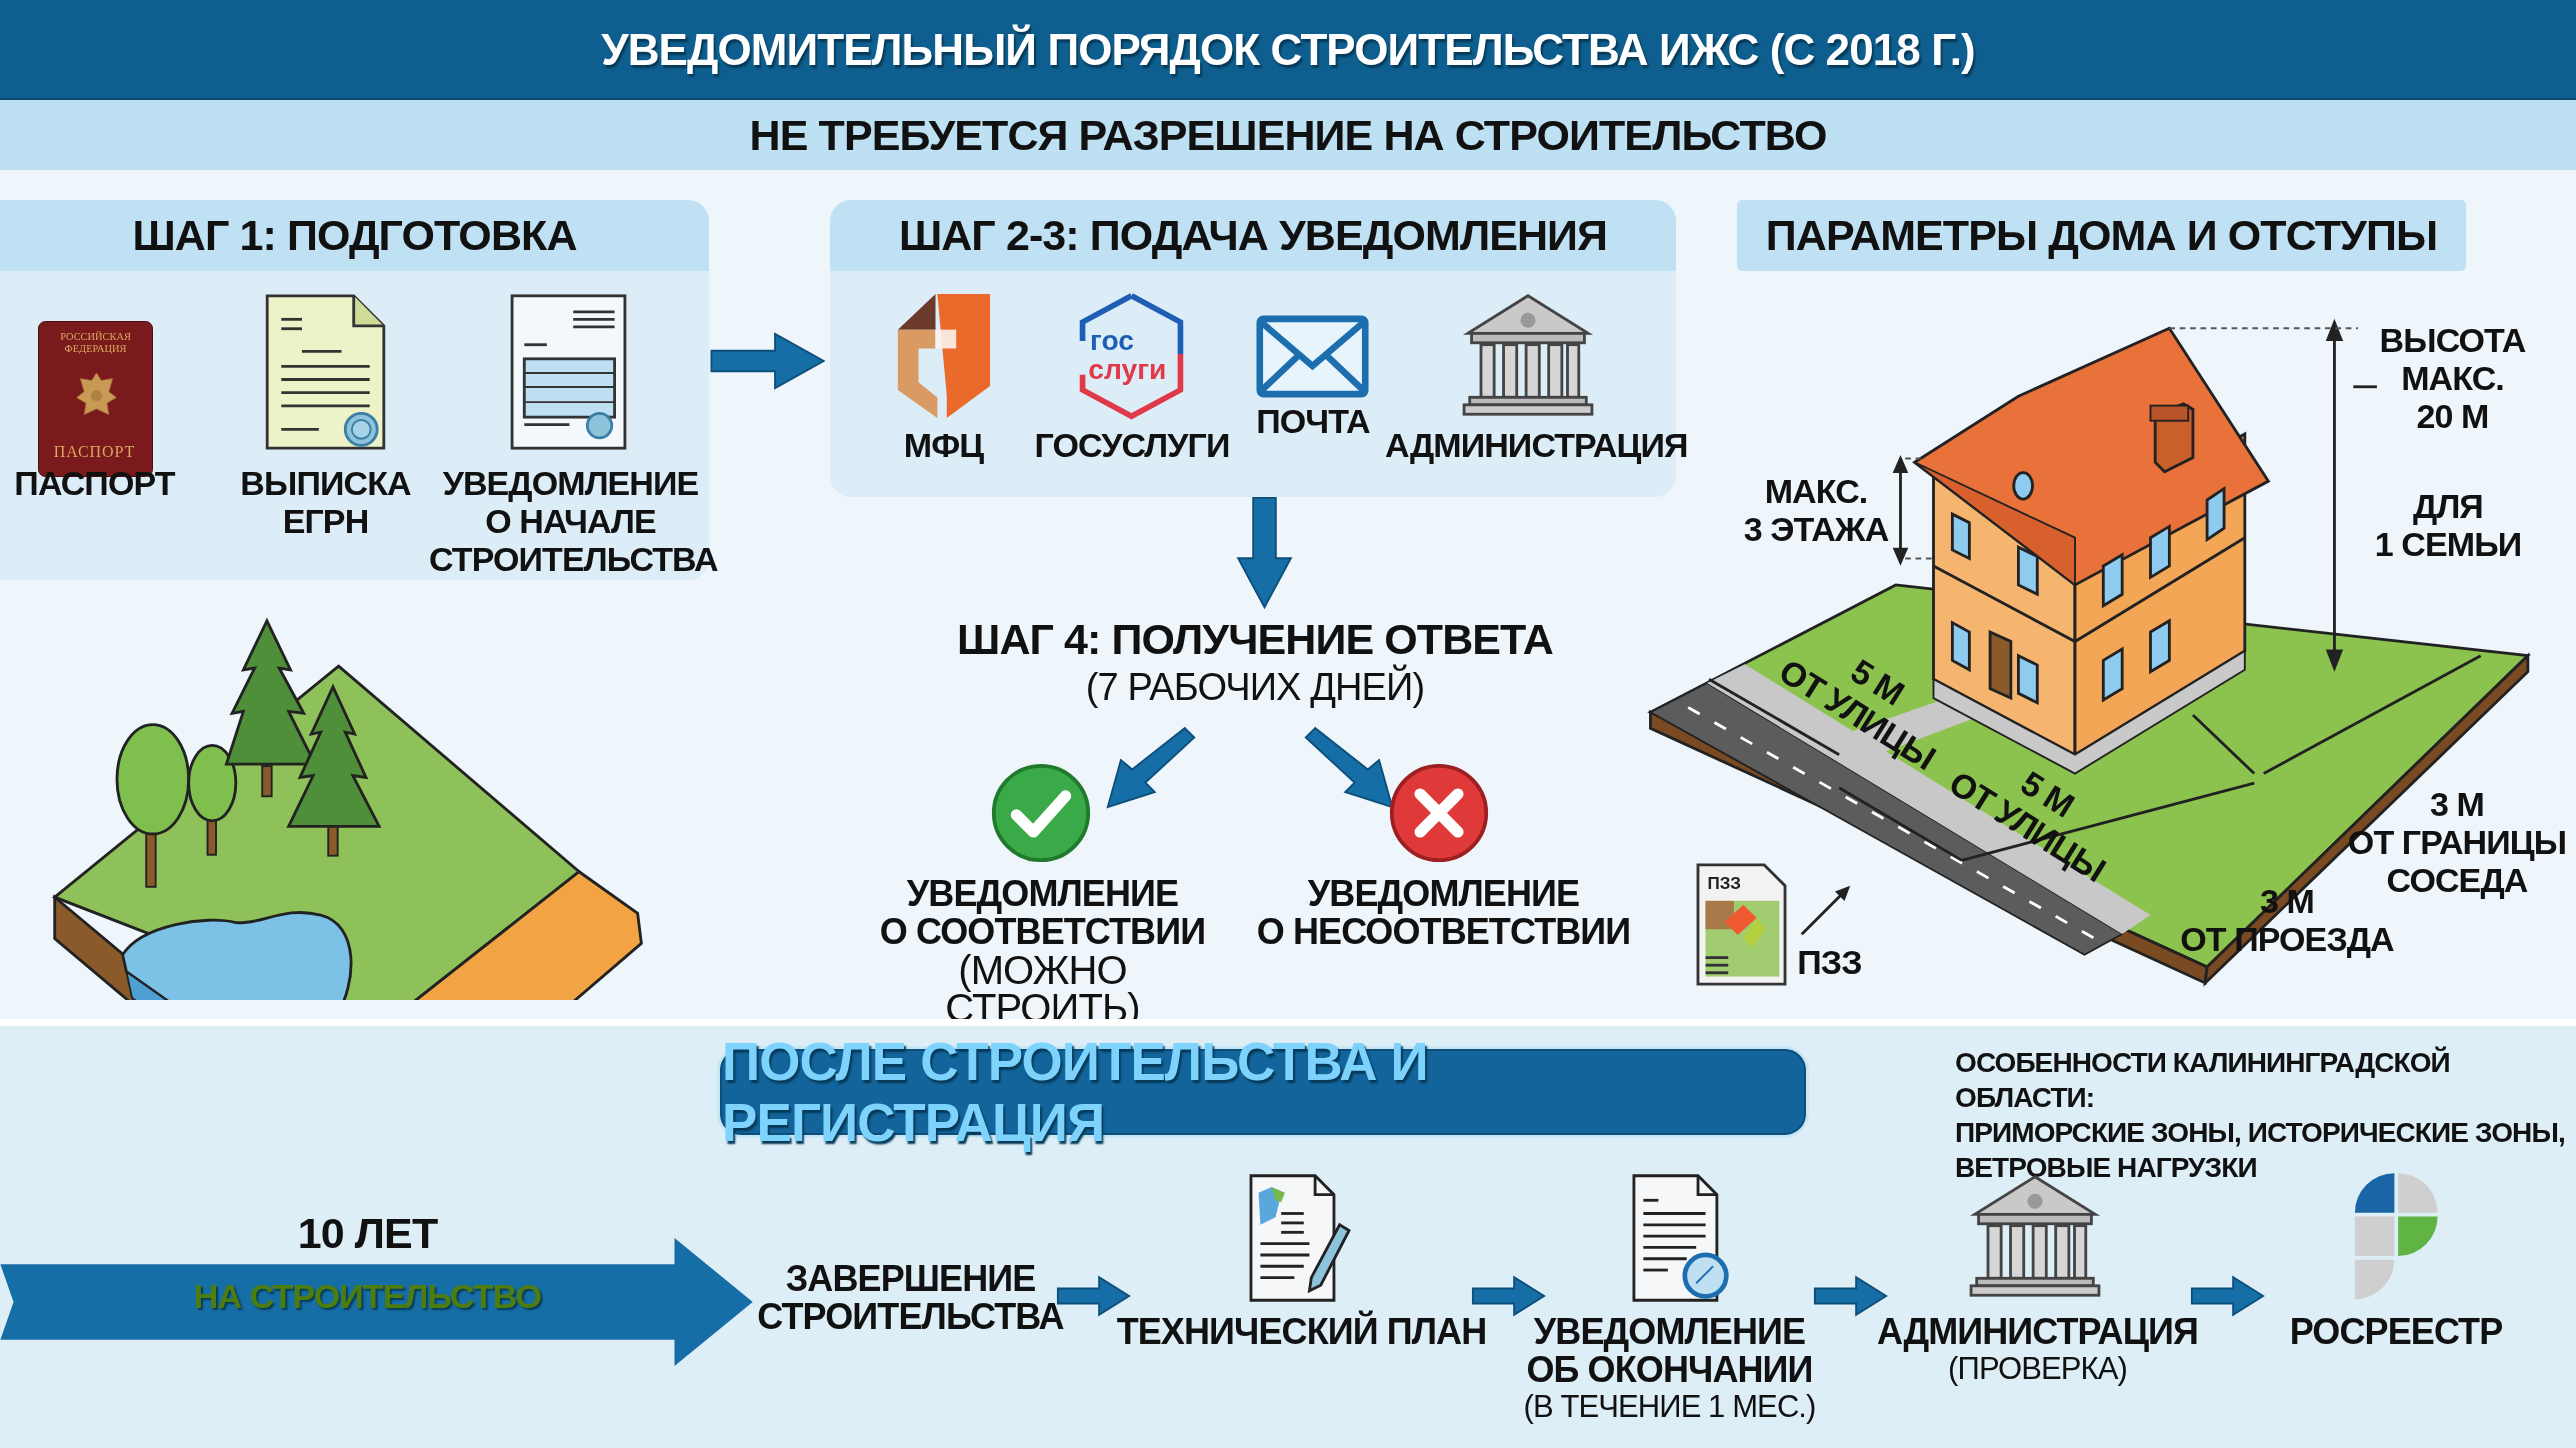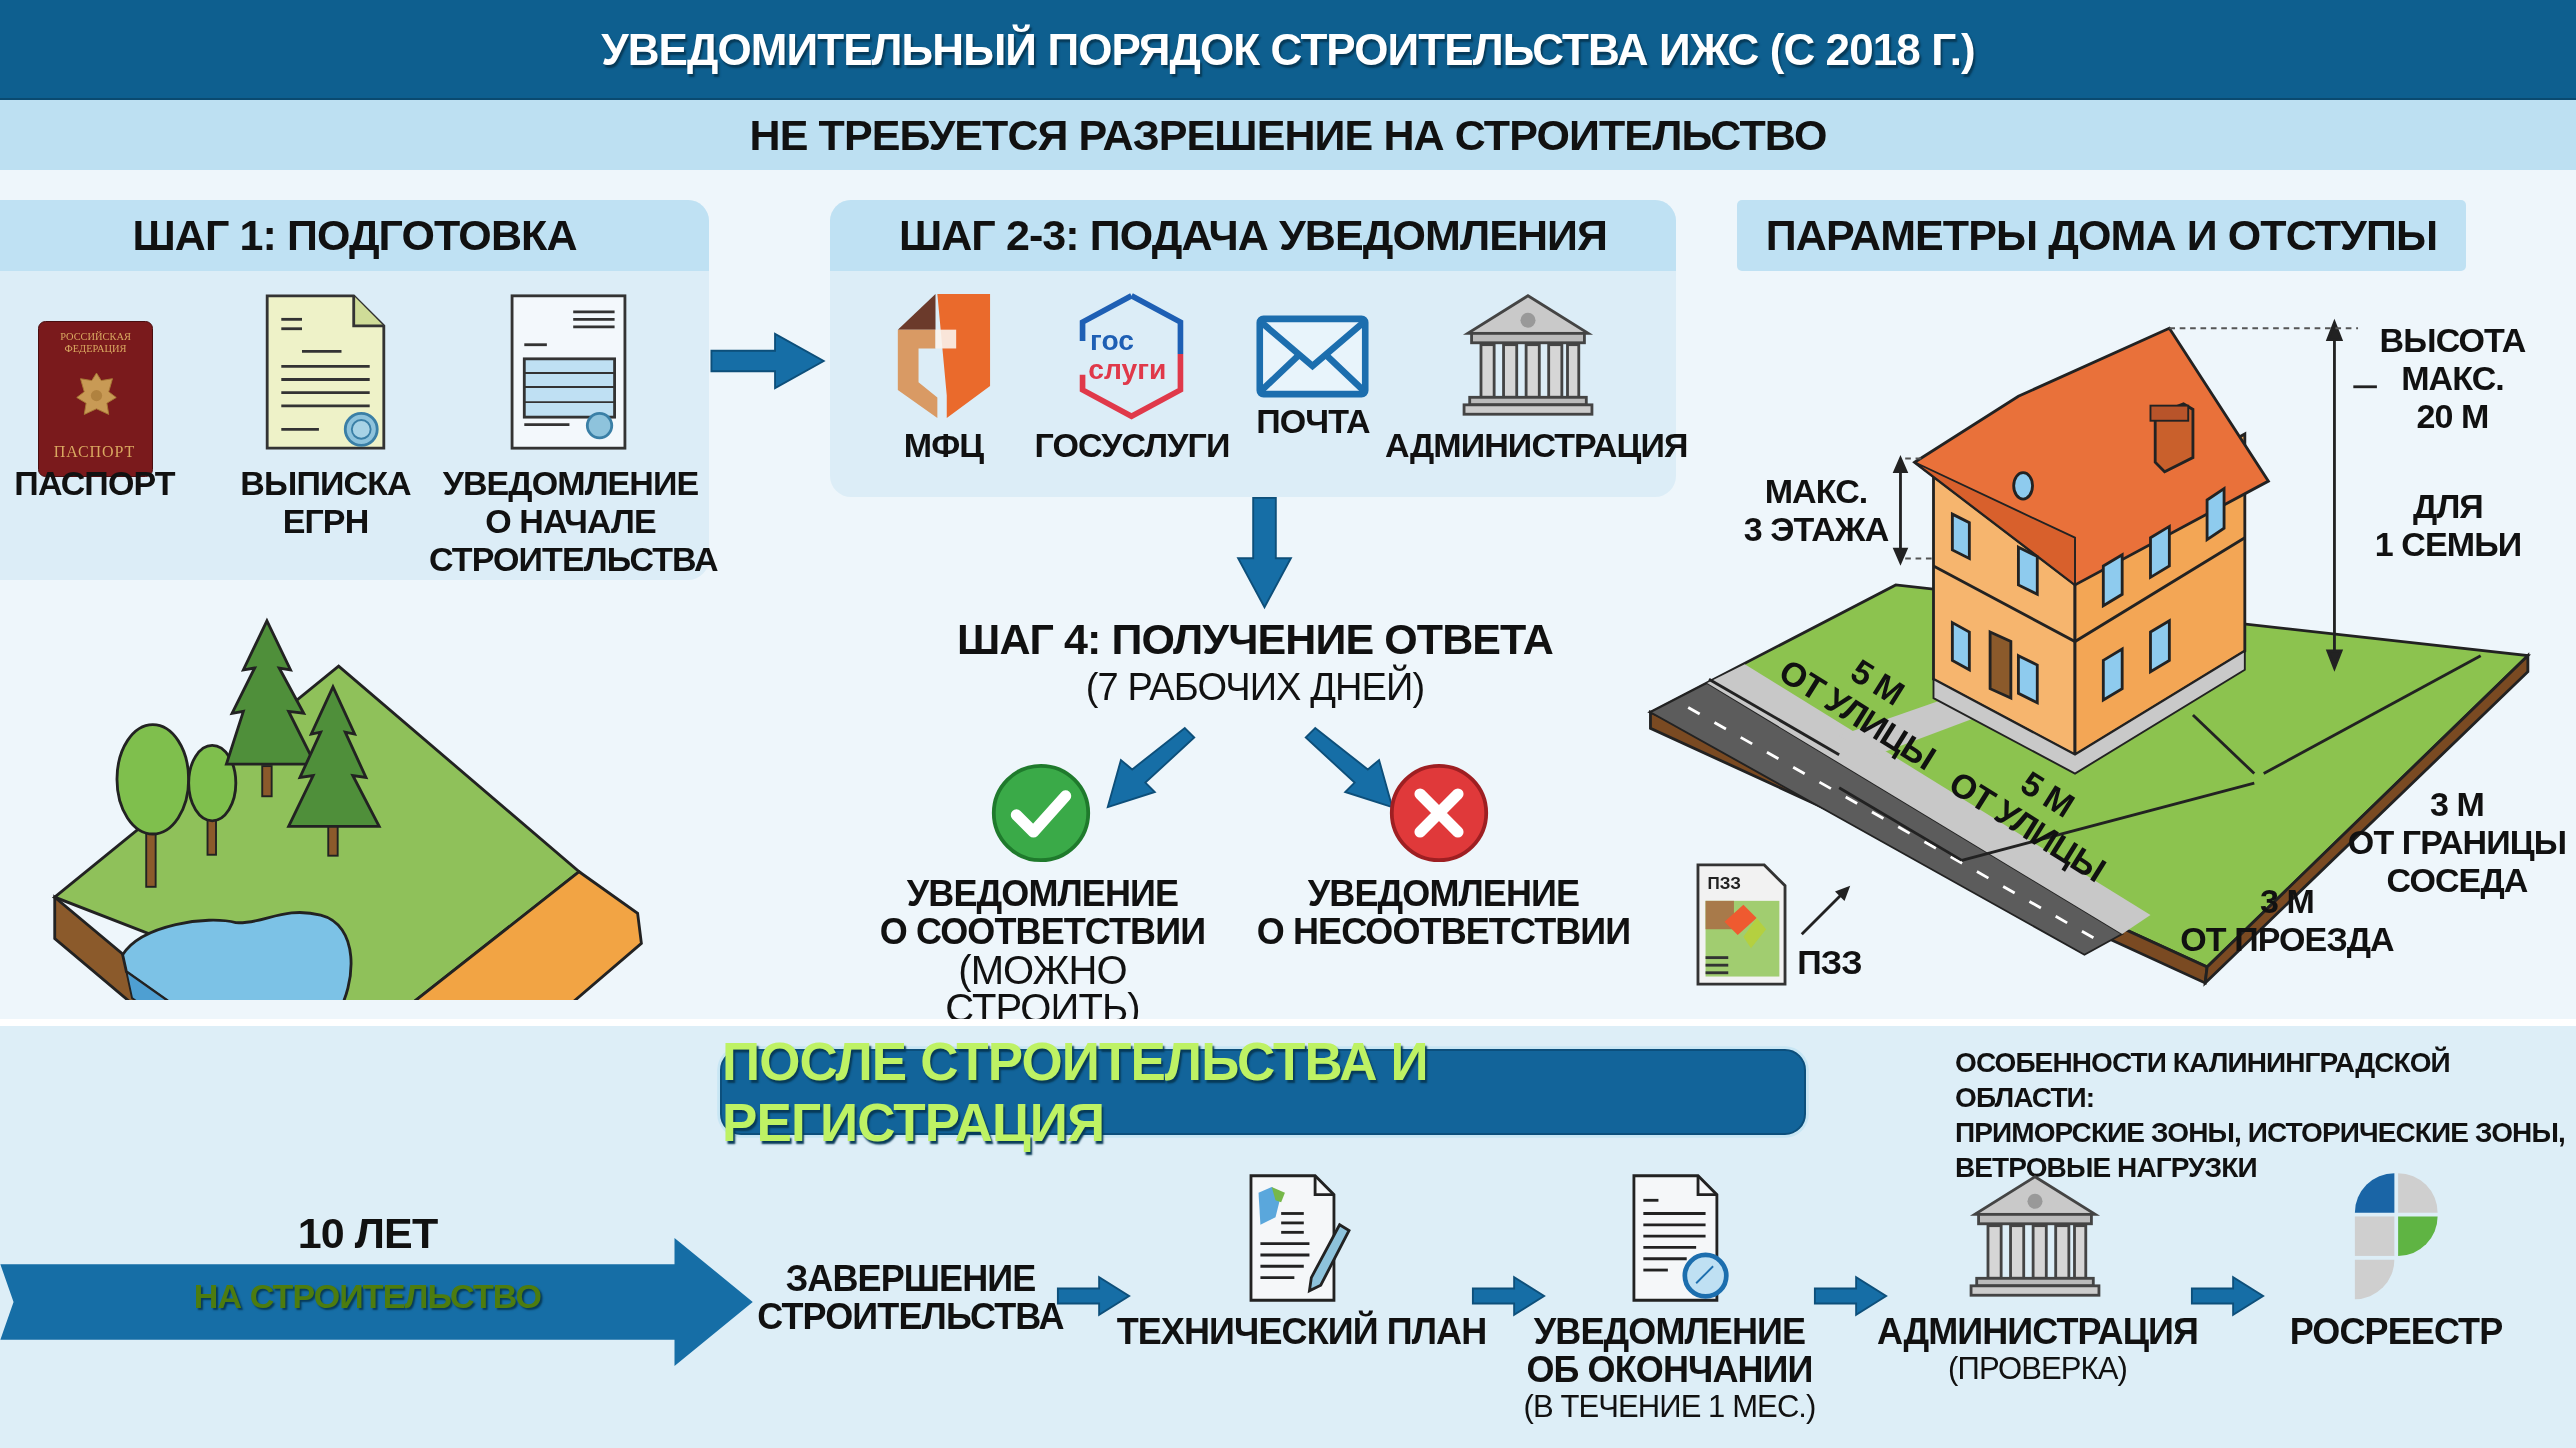--- a/index.html
+++ b/index.html
@@ -37,21 +37,21 @@
   .step4-title { font-size:43px; text-align:center; }
   .step4-sub { font-size:38px; text-align:center; font-weight:400; }
   .res-label { font-size:36px; text-align:center; line-height:38px; }
   .res-note { font-size:40px; font-weight:400; }
 
   
   #divider { left:0; top:1019px; width:2576px; height:7.5px; background:#ffffff; }
   #lower { left:0; top:1026px; width:2576px; height:423px; background:#ddeef7; }
   #pill { left:720px; top:1049px; width:1086px; height:86px; border-radius:21px; background:#12649a;
     border:2.8px solid #0c4f7c; box-shadow:0 0 0 2.8px #c8e6f4;
-    display:flex; align-items:center; justify-content:center; color:#bef264; font-size:53px; text-shadow:1.9px 2.8px 1.9px #073a58; }
+    display:flex; align-items:center; justify-content:center; color:#7dd3fc; font-size:53px; text-shadow:1.9px 2.8px 1.9px #073a58; }
   #kal { left:1955px; top:1045px; width:623px; font-size:28px; line-height:35px; }
 
   .flow-label { font-size:36px; text-align:center; line-height:38px; }
   .flow-note { font-size:31px; font-weight:400; text-align:center; line-height:36px; }
 
   .house-label { font-size:34px; text-align:center; line-height:38px; }
 </style>
 </head>
 <body>
 

